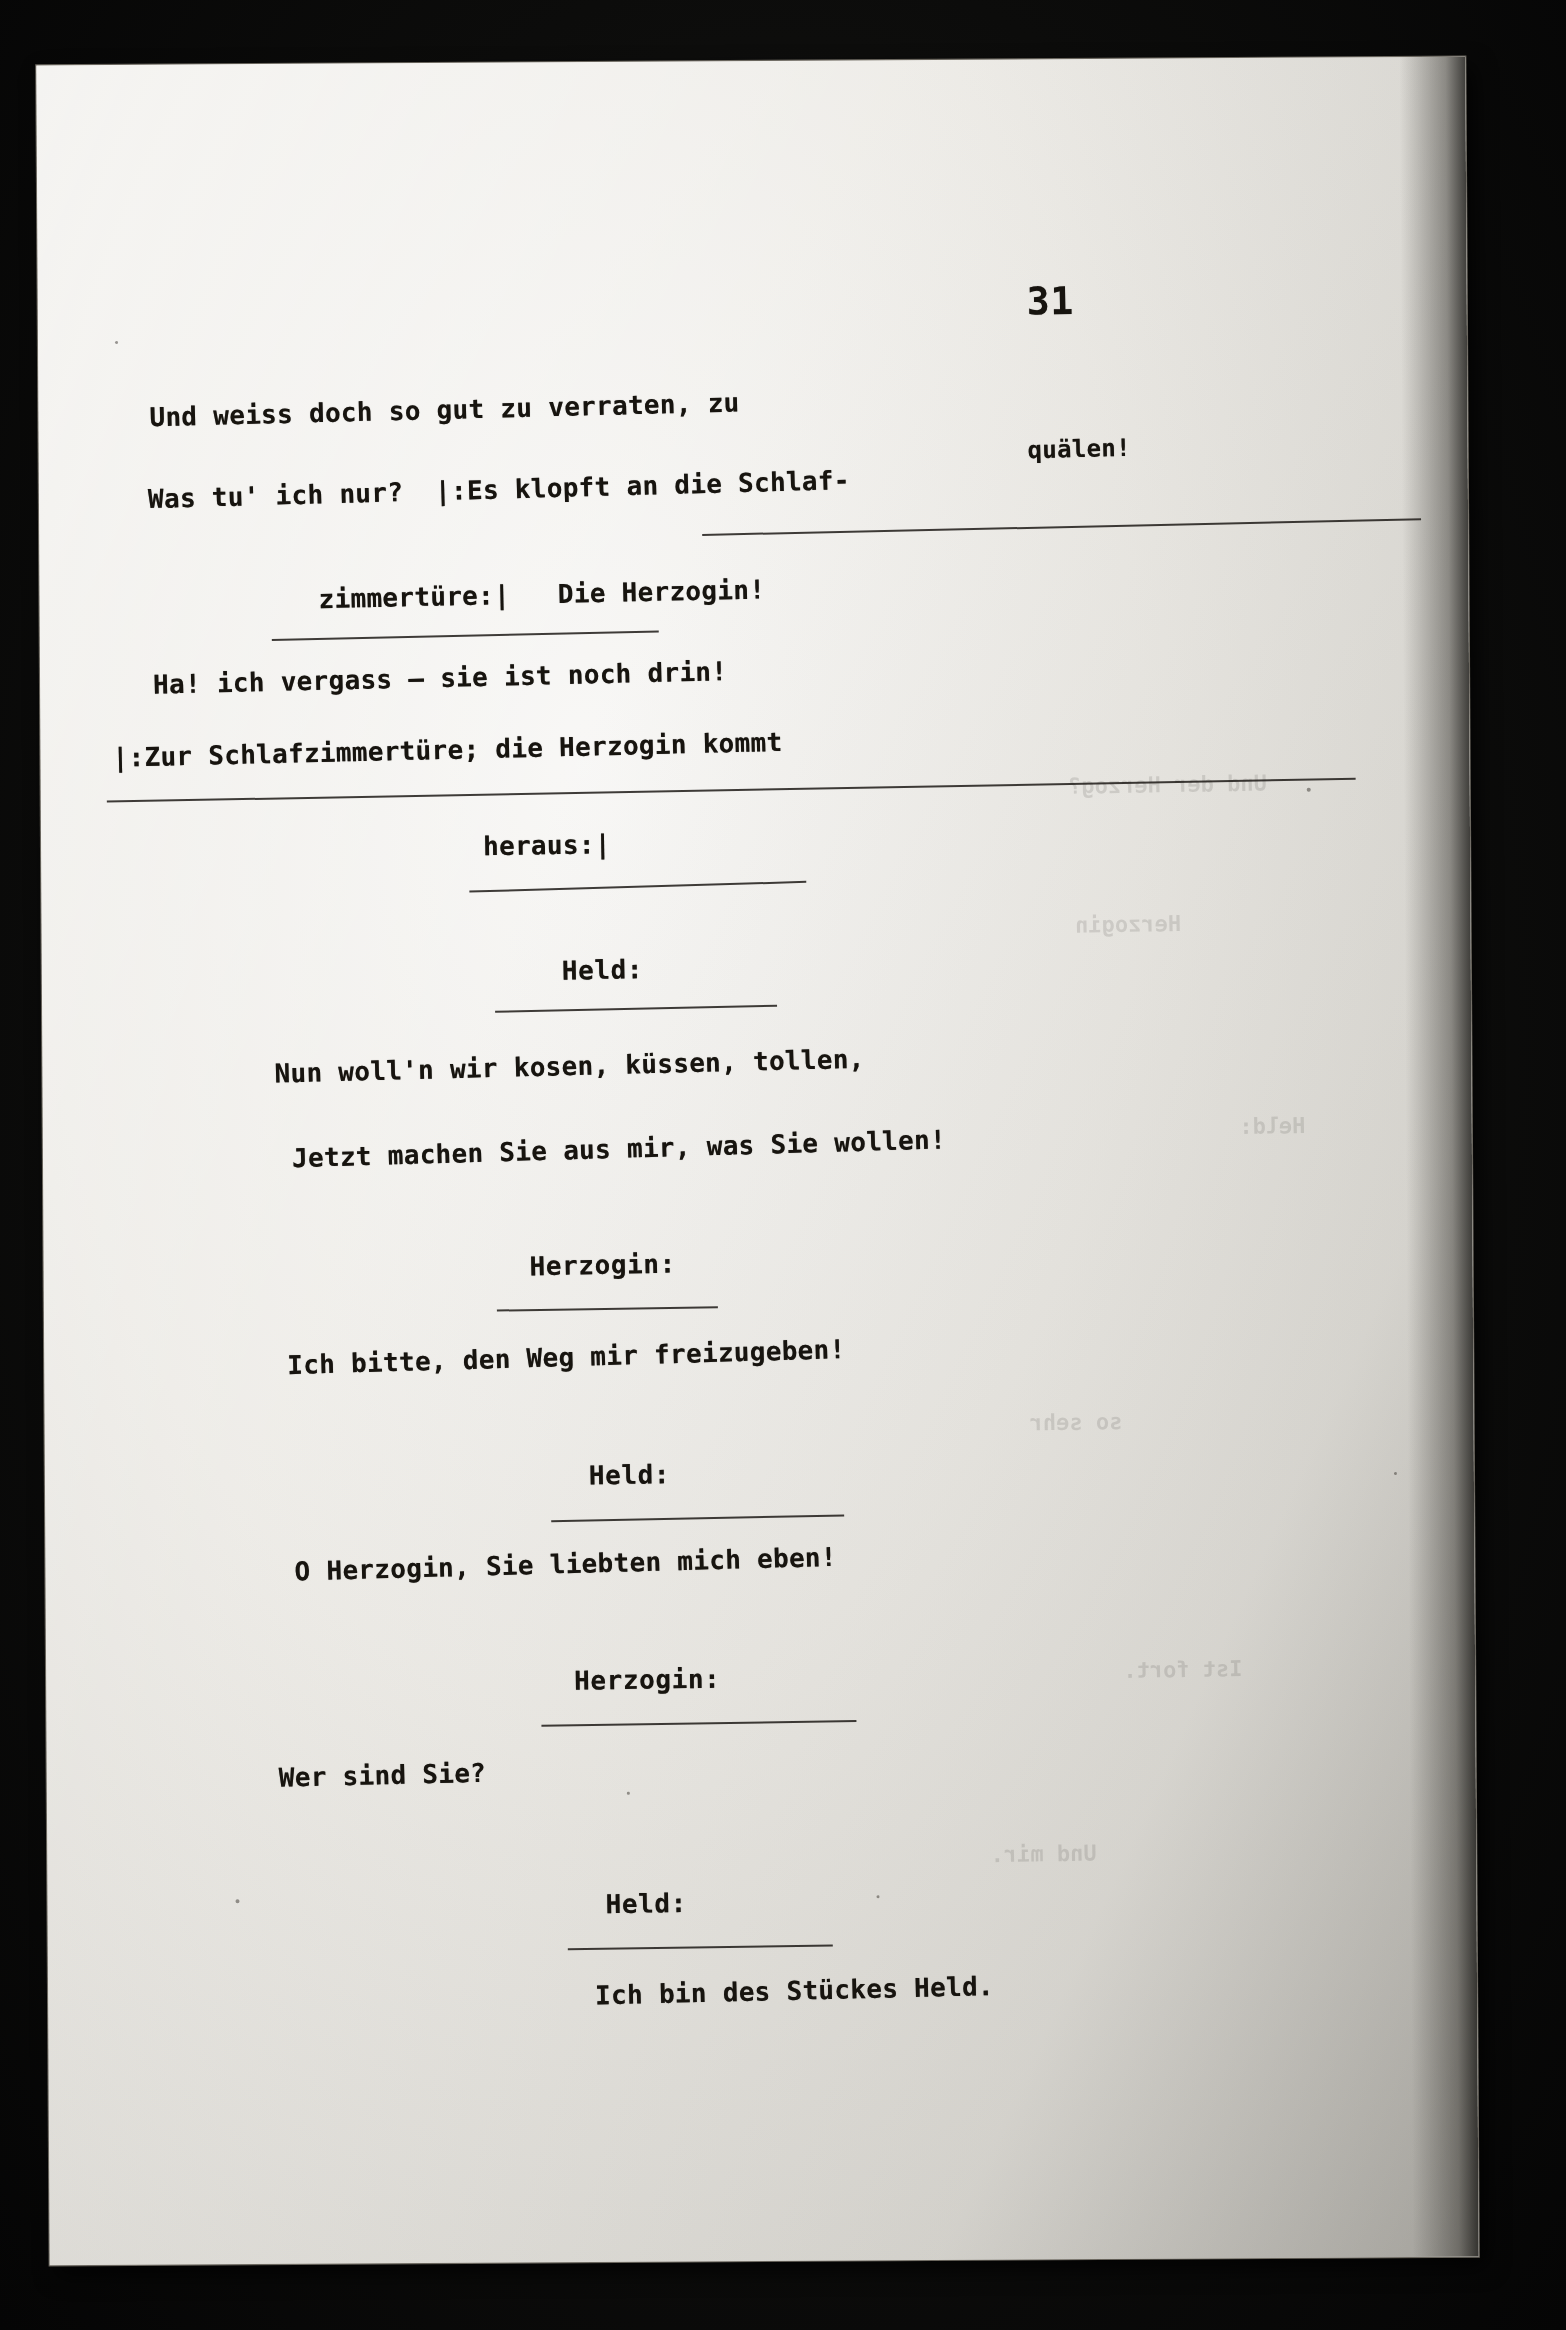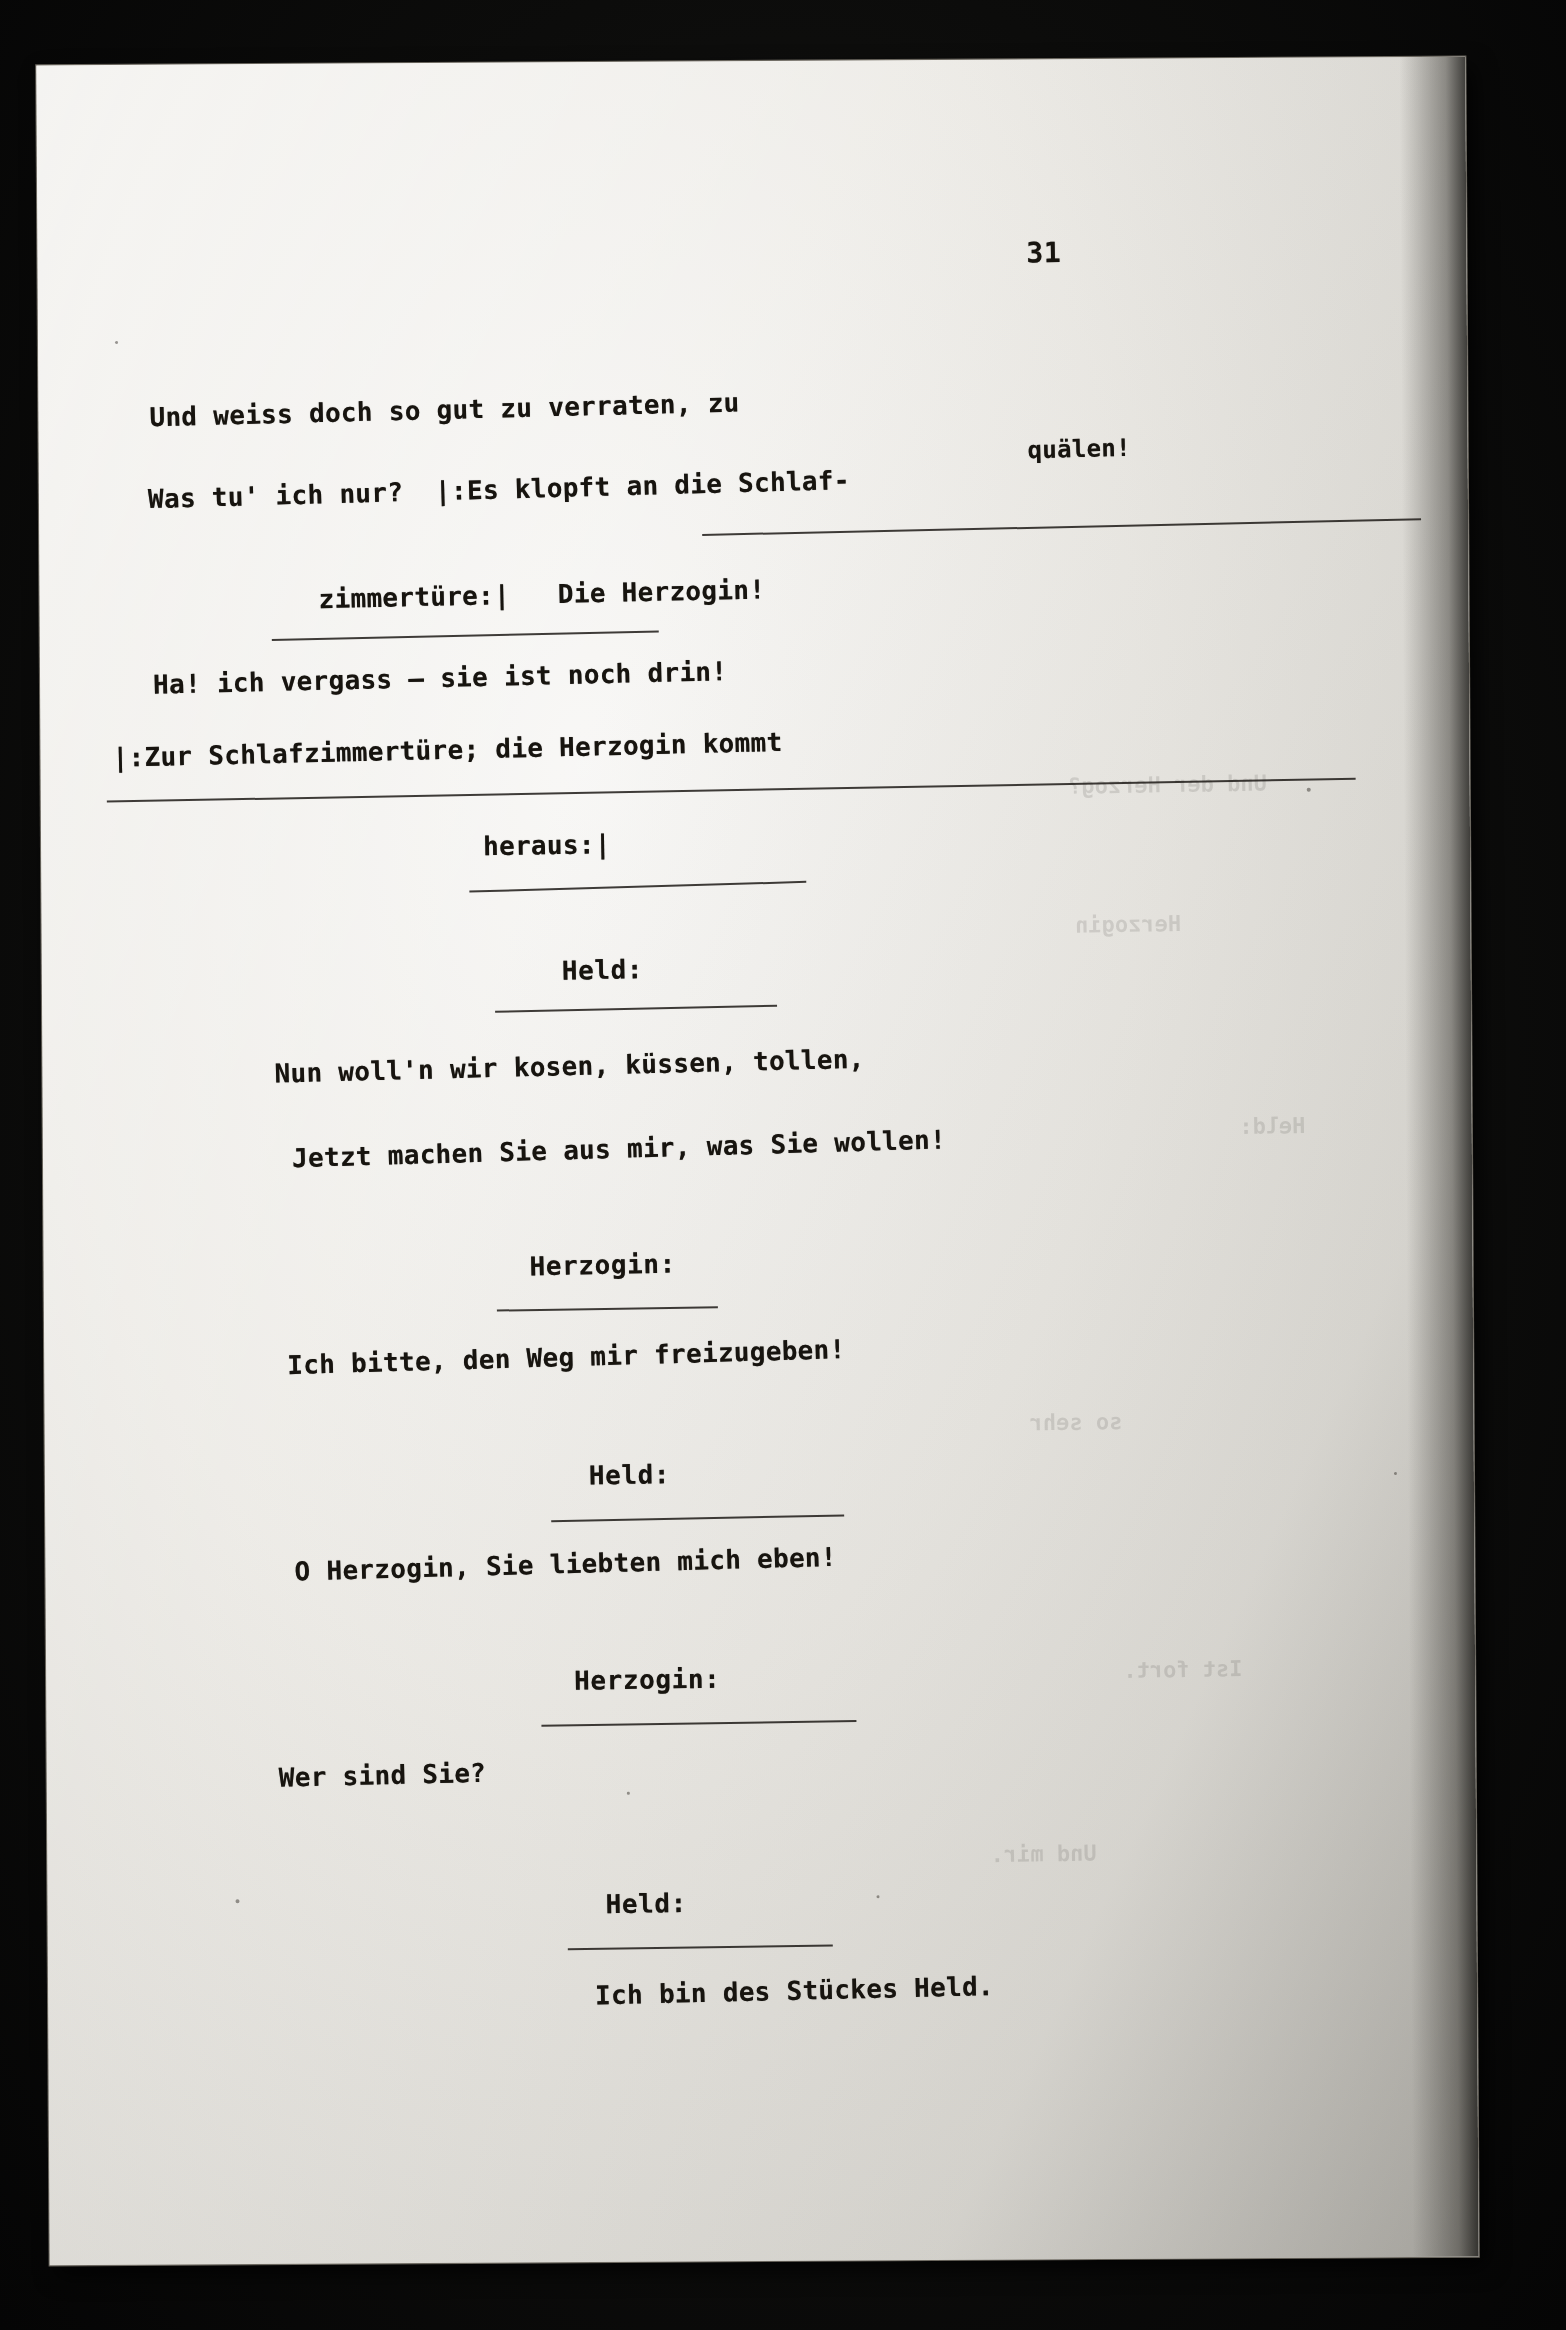--- a/index.html
+++ b/index.html
@@ -83,22 +83,23 @@
 
   .ink {
     position: absolute;
     color: #17140f;
     white-space: pre;
     font-weight: 700;
     text-shadow: 0 0 0.7px rgba(20,18,14,0.55);
   }
 
   .page-number {
-    font-size: 28px;
+    font-size: 38px;
     letter-spacing: 0.6px;
+    margin-top: 43px;
   }
 
   .line {
     font-size: 26px;
     letter-spacing: 0.3px;
   }
 
   .speaker {
     font-size: 26px;
     letter-spacing: 0.6px;

